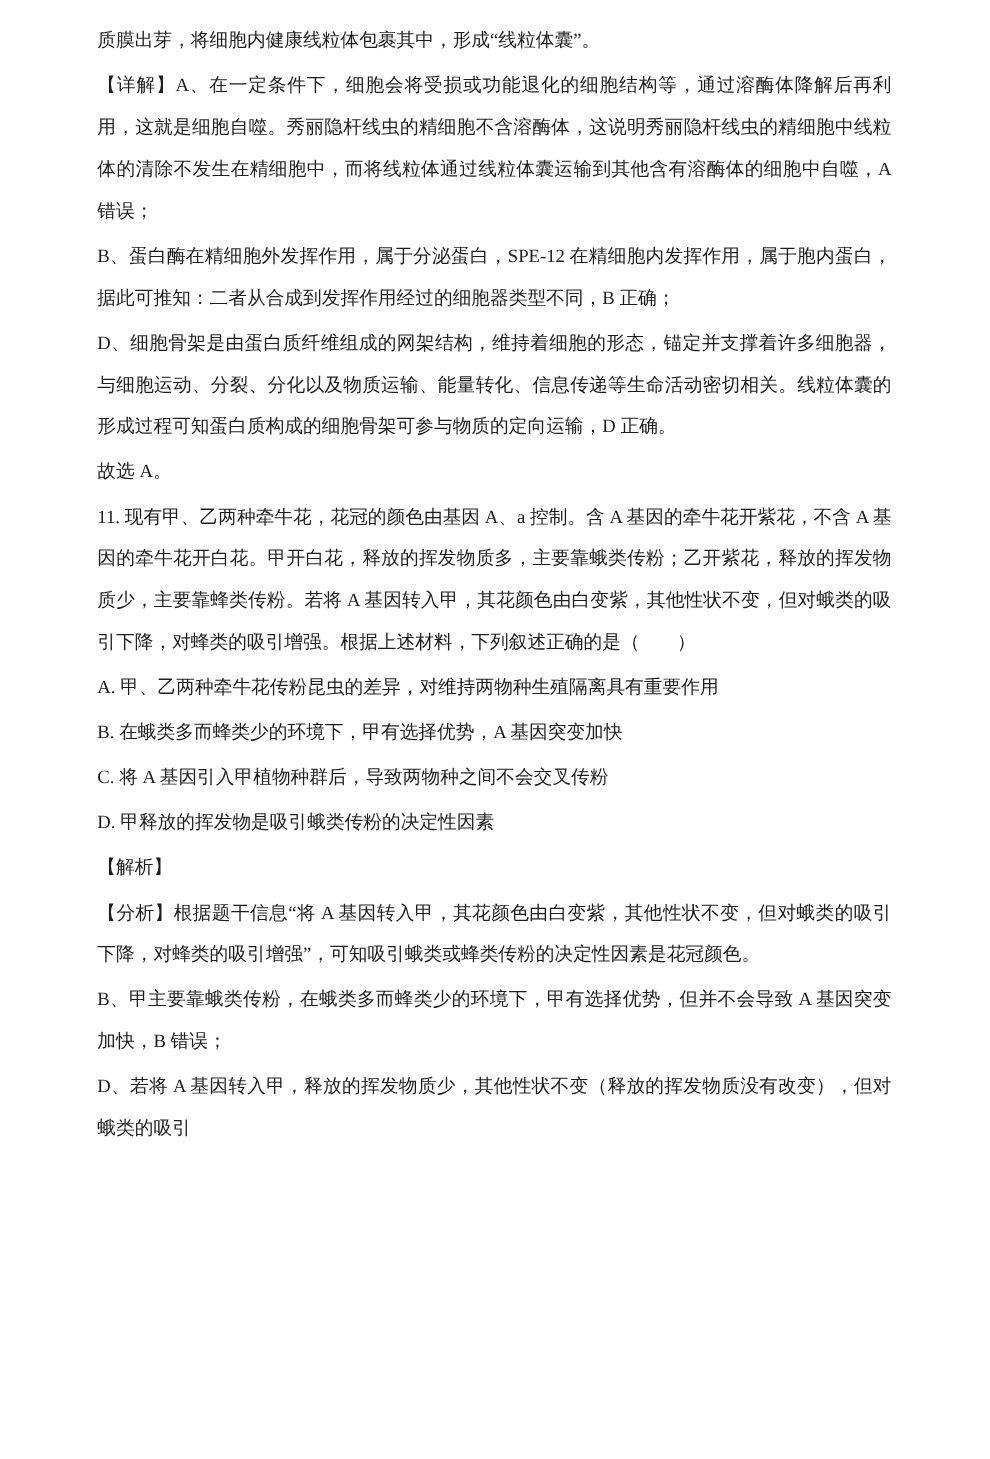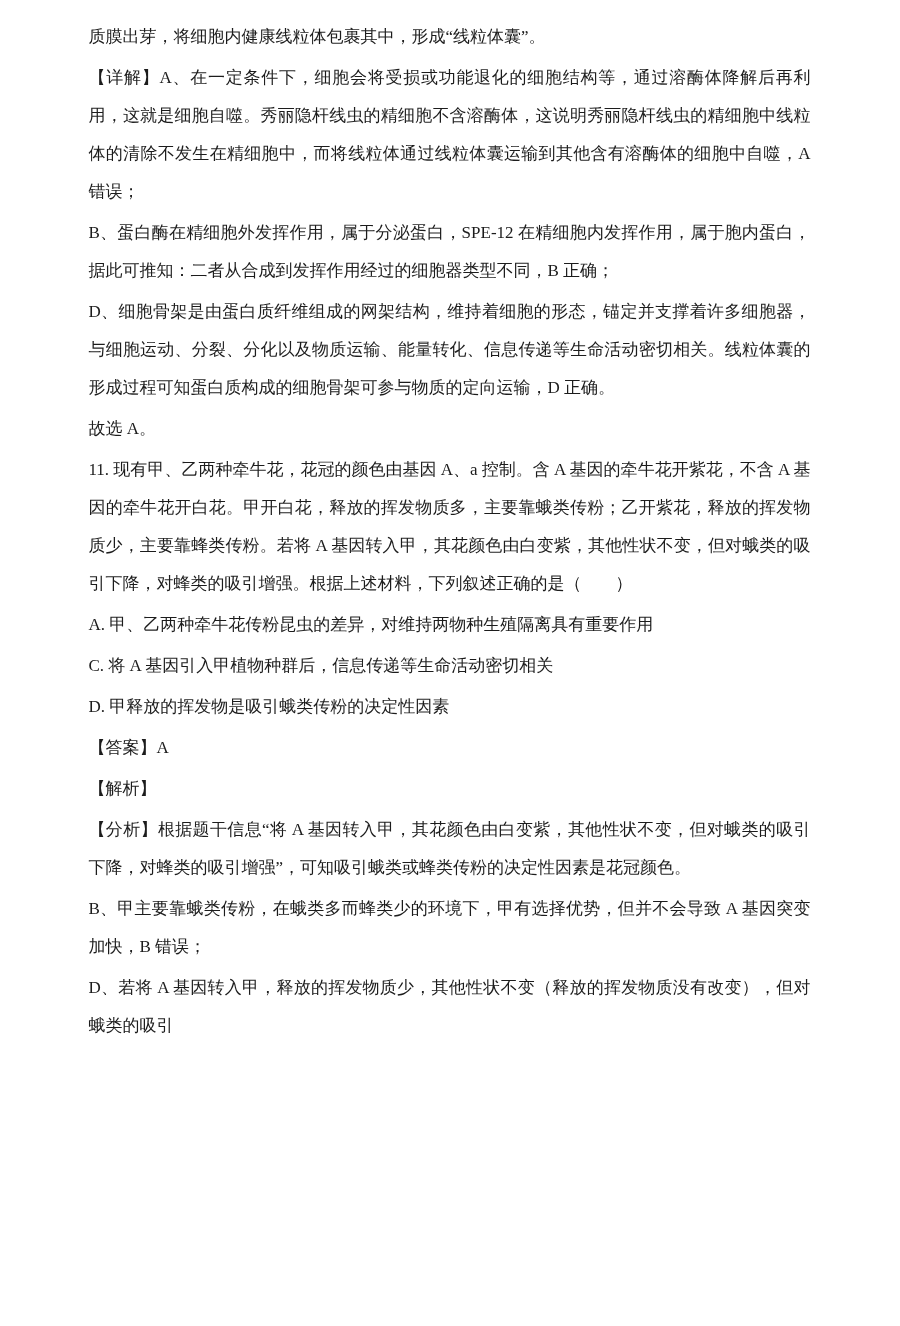--- a/index.html
+++ b/index.html
@@ -32,20 +32,20 @@
 <body>
 
 <div class="page">
   <p>质膜出芽，将细胞内健康线粒体包裹其中，形成“线粒体囊”。</p>
   <p>【详解】A、在一定条件下，细胞会将受损或功能退化的细胞结构等，通过溶酶体降解后再利用，这就是细胞自噬。秀丽隐杆线虫的精细胞不含溶酶体，这说明秀丽隐杆线虫的精细胞中线粒体的清除不发生在精细胞中，而将线粒体通过线粒体囊运输到其他含有溶酶体的细胞中自噬，A 错误；</p>
   <p>B、蛋白酶在精细胞外发挥作用，属于分泌蛋白，SPE-12 在精细胞内发挥作用，属于胞内蛋白，据此可推知：二者从合成到发挥作用经过的细胞器类型不同，B 正确；</p>
   <p>D、细胞骨架是由蛋白质纤维组成的网架结构，维持着细胞的形态，锚定并支撑着许多细胞器，与细胞运动、分裂、分化以及物质运输、能量转化、信息传递等生命活动密切相关。线粒体囊的形成过程可知蛋白质构成的细胞骨架可参与物质的定向运输，D 正确。</p>
   <p>故选 A。</p>
   <p>11. 现有甲、乙两种牵牛花，花冠的颜色由基因 A、a 控制。含 A 基因的牵牛花开紫花，不含 A 基因的牵牛花开白花。甲开白花，释放的挥发物质多，主要靠蛾类传粉；乙开紫花，释放的挥发物质少，主要靠蜂类传粉。若将 A 基因转入甲，其花颜色由白变紫，其他性状不变，但对蛾类的吸引下降，对蜂类的吸引增强。根据上述材料，下列叙述正确的是（　　）</p>
   <p>A. 甲、乙两种牵牛花传粉昆虫的差异，对维持两物种生殖隔离具有重要作用</p>
-  <p>C. 将 A 基因引入甲植物种群后，信息传递等生命活动密切相关</p>
+  <p>B. 在蛾类多而蜂类少的环境下，甲有选择优势，A 基因突变加快</p>
+  <p>C. 将 A 基因引入甲植物种群后，导致两物种之间不会交叉传粉</p>
   <p>D. 甲释放的挥发物是吸引蛾类传粉的决定性因素</p>
-  <p>【答案】A</p>
   <p>【解析】</p>
   <p>【分析】根据题干信息“将 A 基因转入甲，其花颜色由白变紫，其他性状不变，但对蛾类的吸引下降，对蜂类的吸引增强”，可知吸引蛾类或蜂类传粉的决定性因素是花冠颜色。</p>
   <p>B、甲主要靠蛾类传粉，在蛾类多而蜂类少的环境下，甲有选择优势，但并不会导致 A 基因突变加快，B 错误；</p>
   <p>D、若将 A 基因转入甲，释放的挥发物质少，其他性状不变（释放的挥发物质没有改变），但对蛾类的吸引</p>
 </div>
 
 </body></html>

